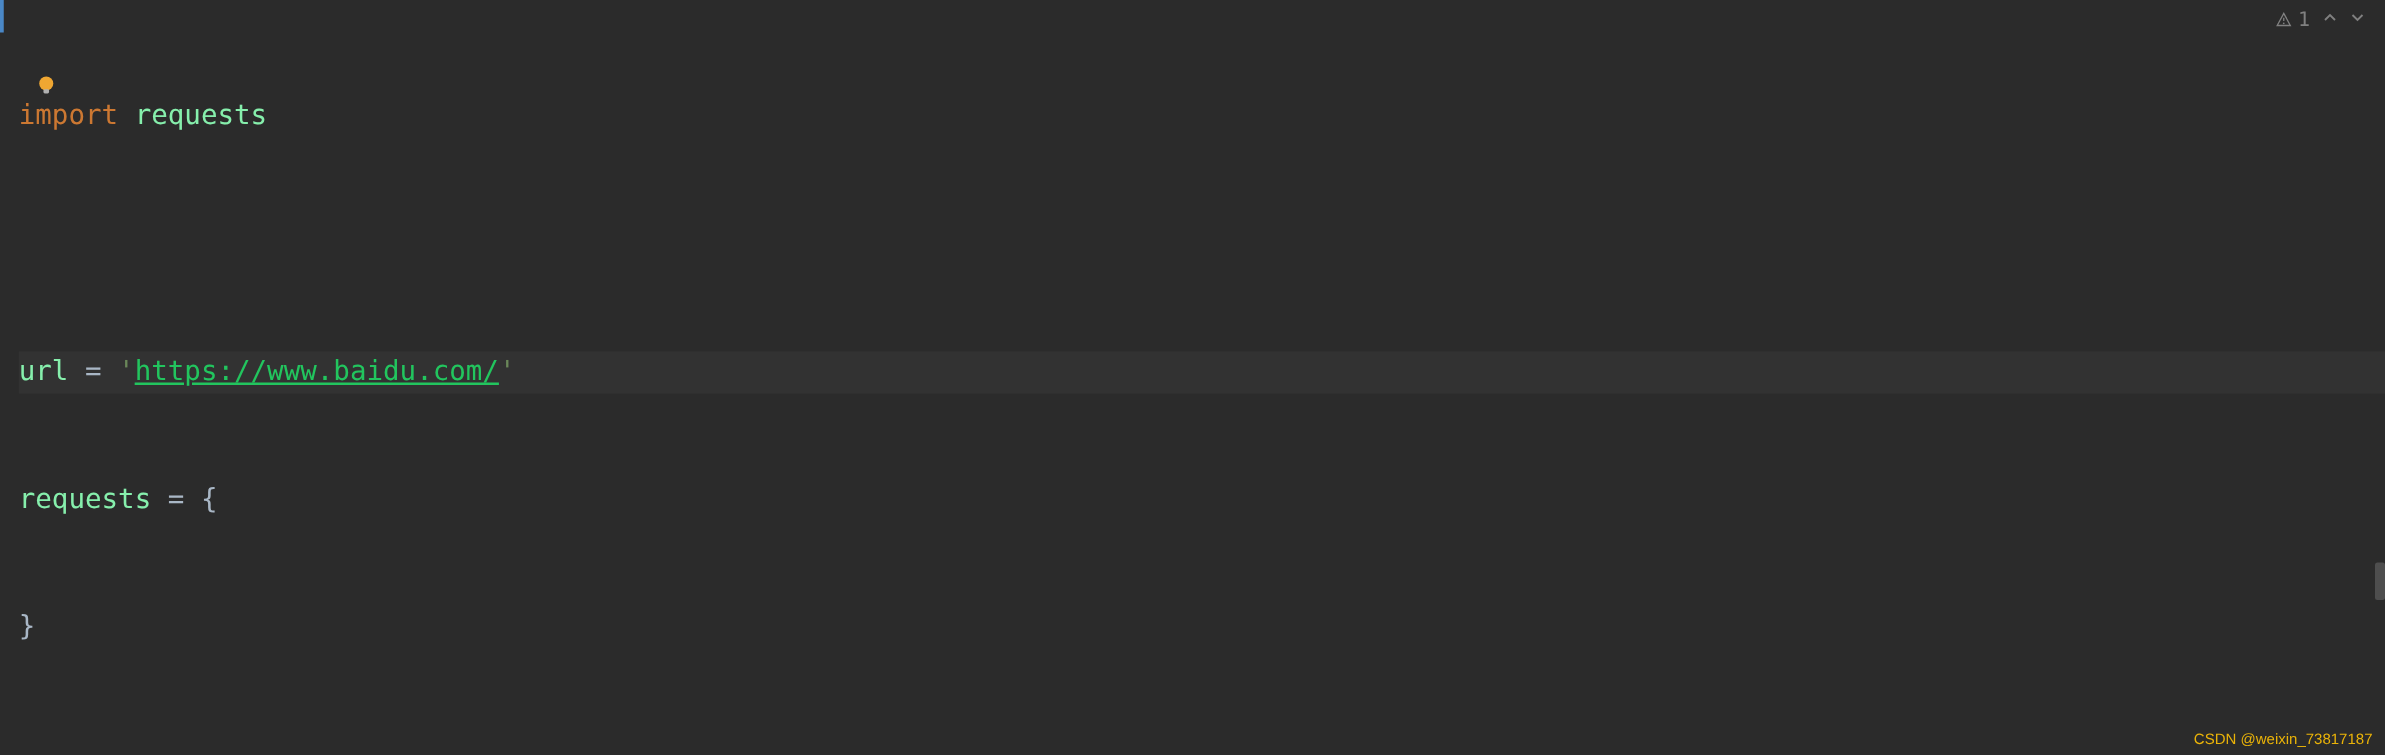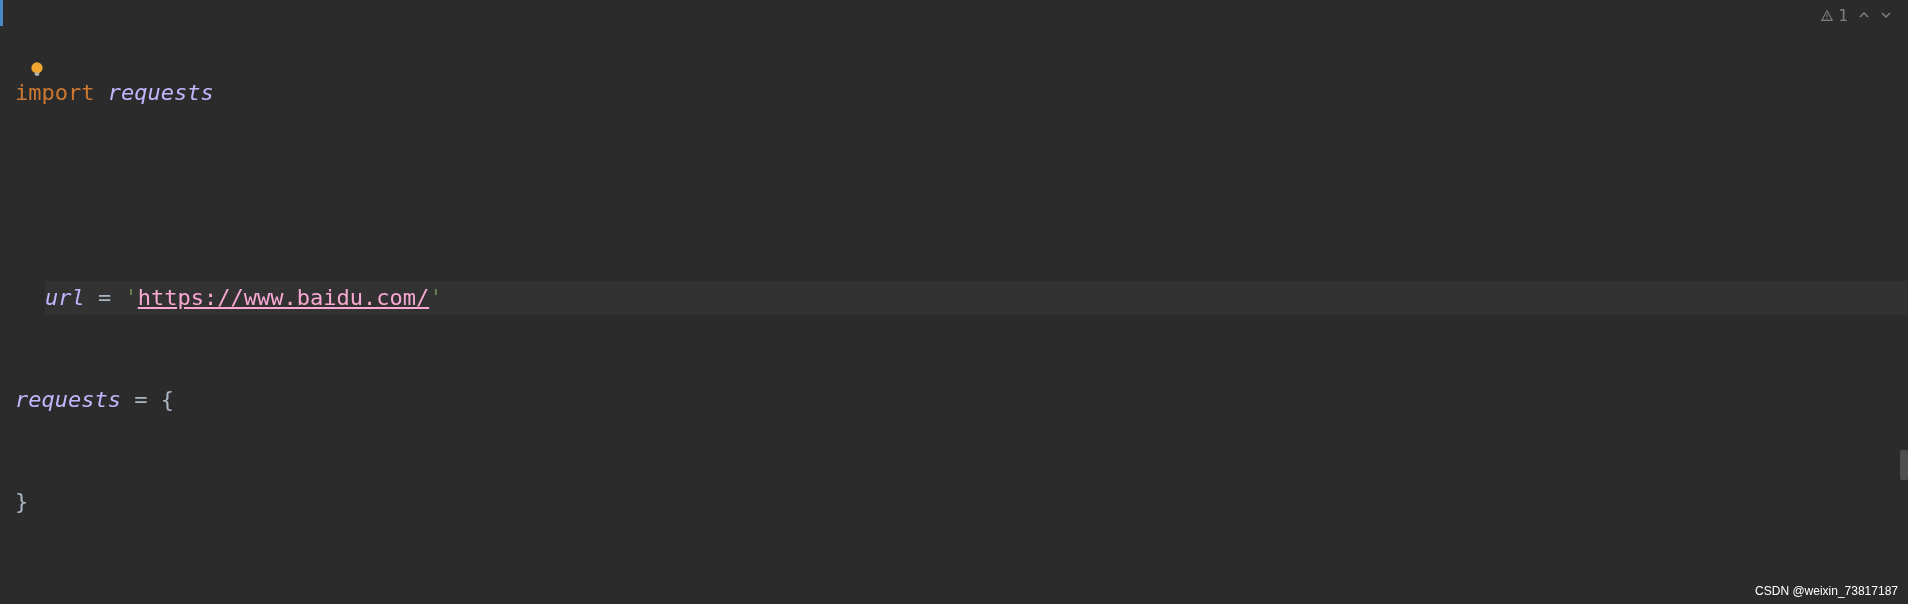--- a/index.html
+++ b/index.html
@@ -30,34 +30,32 @@
     }
     .line {
       min-height: 34px;
       display: flex;
       align-items: center;
       position: relative;
       text-align: right;
     }
     .line.highlighted {
       background-color: #323232;
-      margin-left: 30px;
     }
     .keyword {
       color: #cc7832;
     }
     .identifier {
-      color: #c4b5fd;
-      font-style: italic;
+      color: #86efac;
     }
     .string {
       color: #6a8759;
     }
     .string-link {
-      color: #f9a8d4;
+      color: #22c55e;
       text-decoration: underline;
     }
     .operator {
       color: #a9b7c6;
     }
     .punct {
       color: #a9b7c6;
     }
     .bulb-icon {
       position: absolute;
@@ -91,21 +89,21 @@
     }
     .chevron {
       font-size: 14px;
       color: #808080;
     }
     .watermark {
       position: absolute;
       bottom: 6px;
       right: 10px;
       font-size: 12px;
-      color: #ffffff;
+      color: #eab308;
       font-family: Arial, sans-serif;
     }
     .scrollbar-indicator {
       position: absolute;
       right: 0;
       top: 450px;
       width: 8px;
       height: 30px;
       background: #4e4e4e;
       border-radius: 2px;

